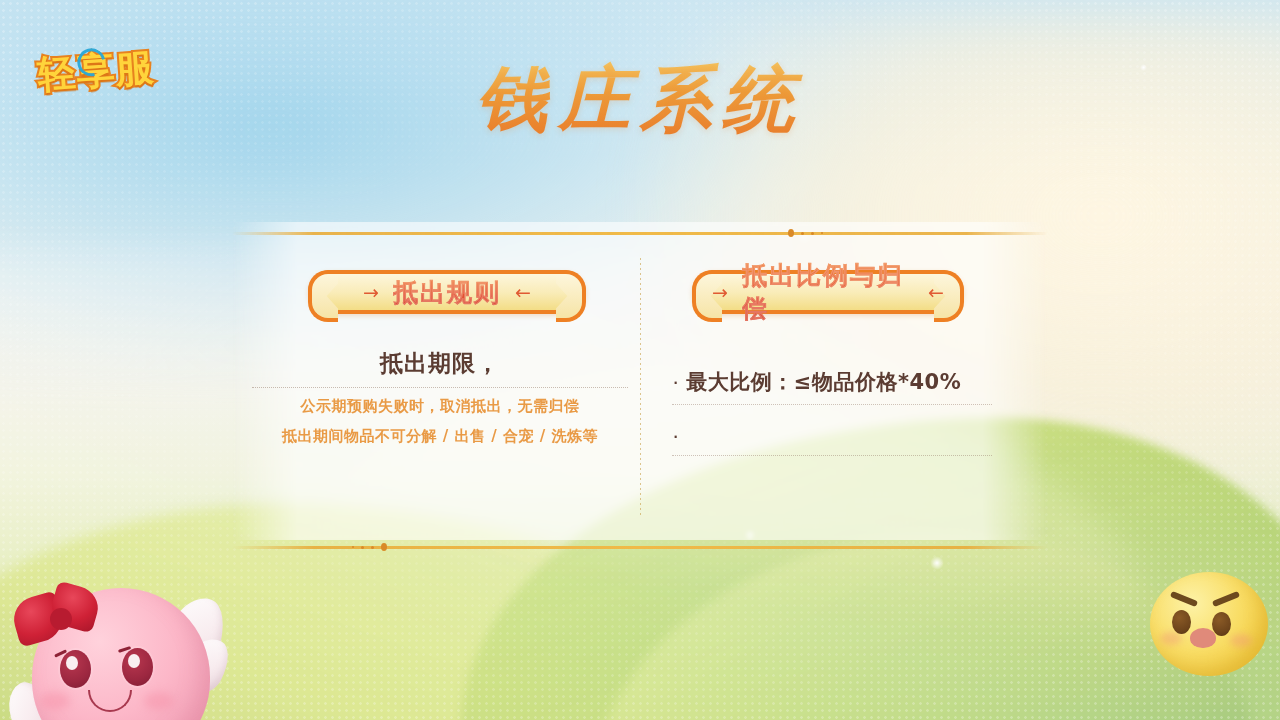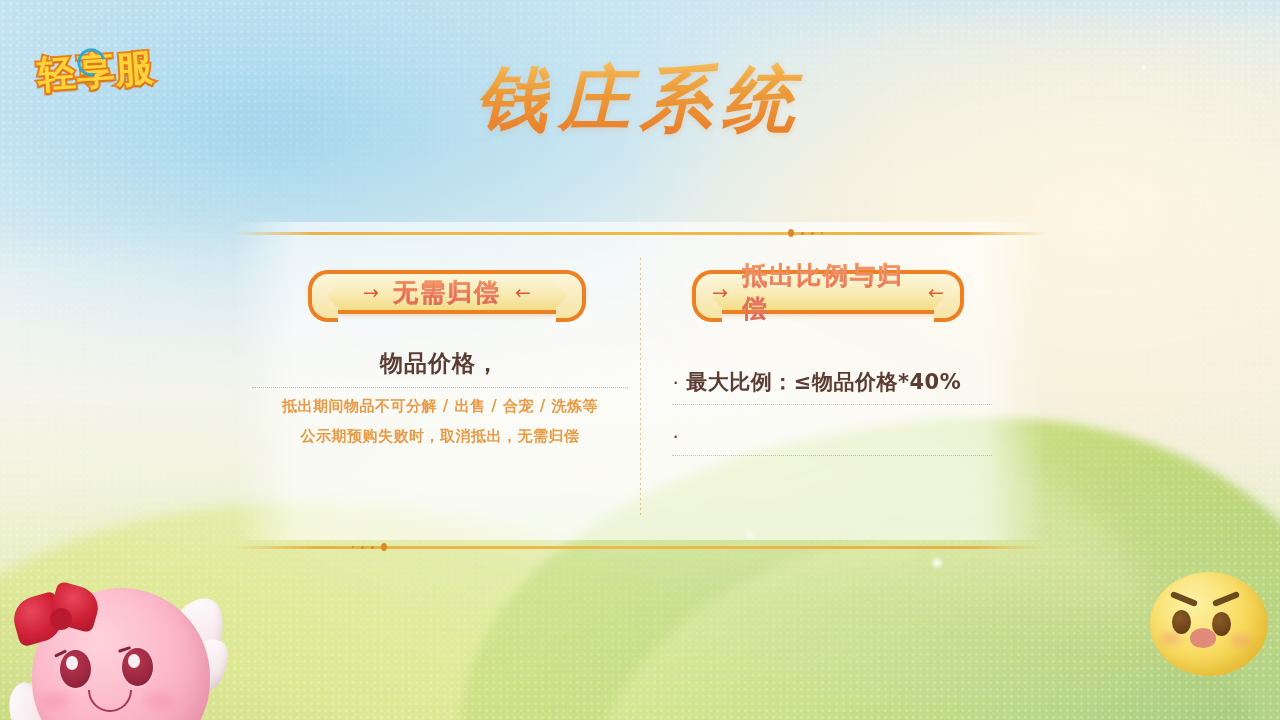--- a/index.html
+++ b/index.html
@@ -589,28 +589,28 @@
   <div class="rule-dots bottom-d">
     <i></i>
       <i></i>
       <i></i>
       <i></i>
   </div>
   <div class="vrule"></div>
 
   <div class="banner" id="banner-left">
     <span class="banner-arrow">→</span>
-    <span class="banner-label">无需归偿</span>
+    <span class="banner-label">抵出规则</span>
     <span class="banner-arrow">←</span>
   </div>
 
   <div class="col-left">
-    <div class="lead-line">物品价格，</div>
+    <div class="lead-line">抵出期限，</div>
+    <div class="note-line">公示期预购失败时，取消抵出，无需归偿</div>
     <div class="note-line">抵出期间物品不可分解 / 出售 / 合宠 / 洗炼等</div>
-    <div class="note-line">公示期预购失败时，取消抵出，无需归偿</div>
   </div>
 
   <div class="banner" id="banner-right">
     <span class="banner-arrow">→</span>
     <span class="banner-label">抵出比例与归偿</span>
     <span class="banner-arrow">←</span>
   </div>
 
   <div class="col-right">
     <div class="bullet-row">

